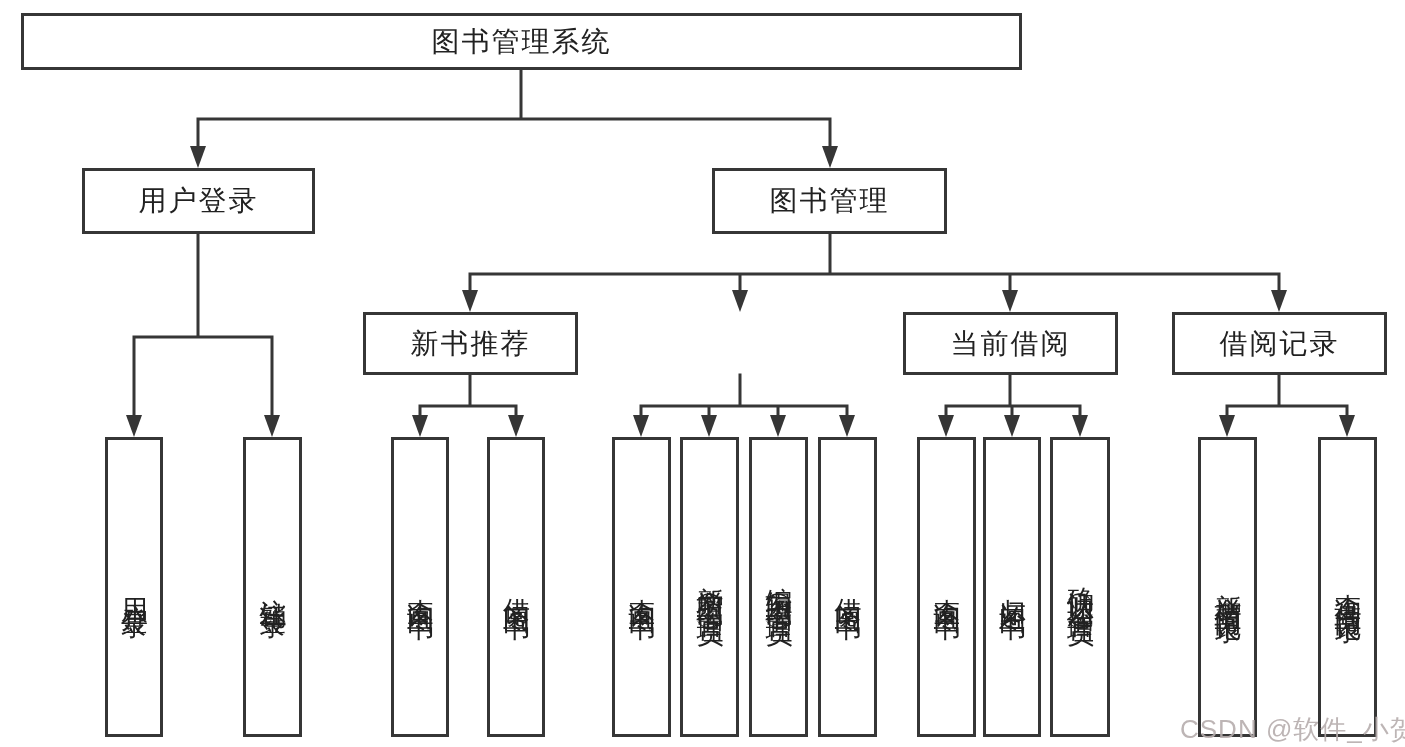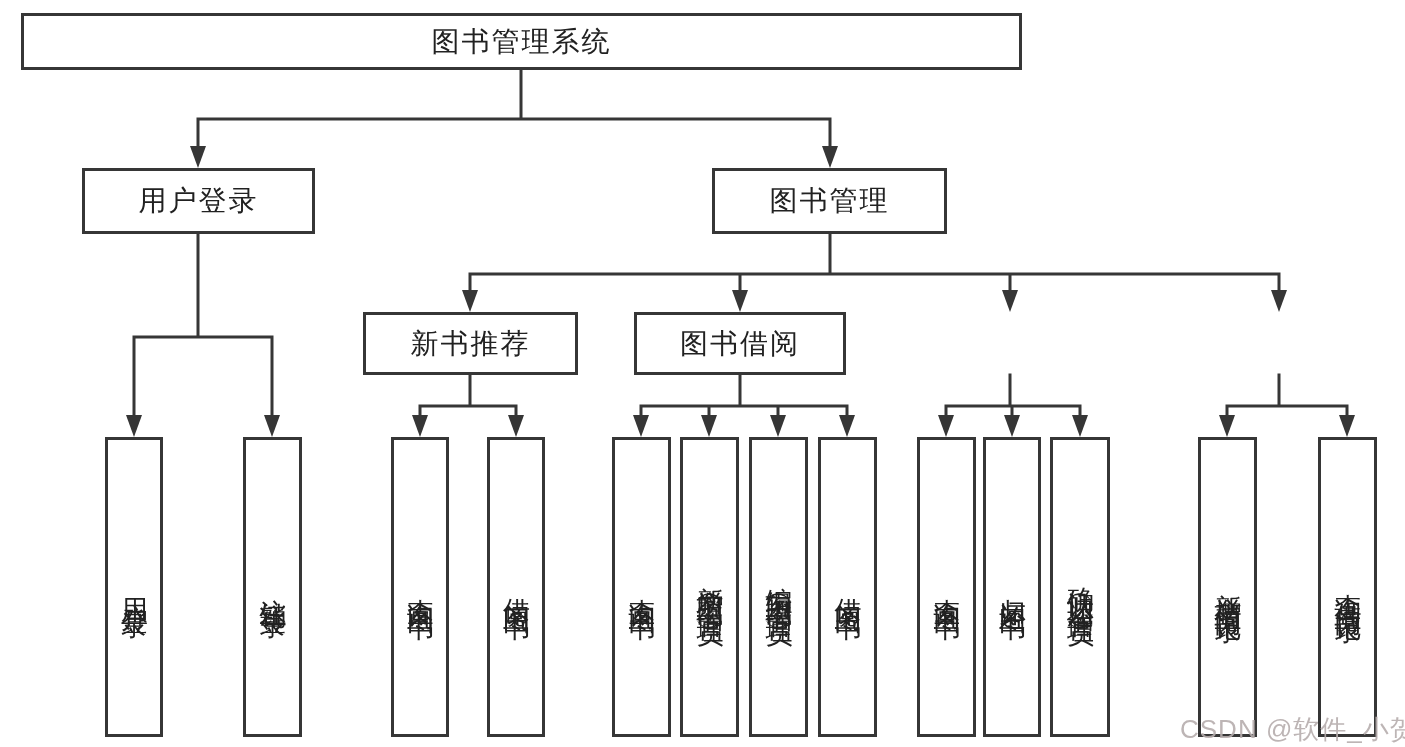--- a/index.html
+++ b/index.html
@@ -80,21 +80,22 @@
       <polygon points="1219,415 1235,415 1227,437" fill="#363636"></polygon>
       <polygon points="1339,415 1355,415 1347,437" fill="#363636"></polygon>
     </svg>
 
   <div class="node" style="left:21px; top:13px; width:1001px; height:57px;">图书管理系统</div>
 
   <div class="node" style="left:82px; top:168px; width:233px; height:66px;">用户登录</div>
   <div class="node" style="left:363px; top:312px; width:215px; height:63px;">新书推荐</div>
 
   <div class="node" style="left:712px; top:168px; width:235px; height:66px;">图书管理</div>
-  <div class="node" style="left:634px; top:312px; width:212px; height:63px;">图书借阅</div>
+  <div class="node" style="left:903px; top:312px; width:215px; height:63px;">当前借阅</div>
+  <div class="node" style="left:1172px; top:312px; width:215px; height:63px;">借阅记录</div>
 
   <div class="leaf" style="left:105px; top:437px; width:58px; height:300px;">用户登录</div>
   <div class="leaf" style="left:243px; top:437px; width:59px; height:300px;">注销登录</div>
 
   <div class="leaf" style="left:391px; top:437px; width:58px; height:300px;">查询图书</div>
   <div class="leaf" style="left:487px; top:437px; width:58px; height:300px;">借阅图书</div>
 
   <div class="leaf" style="left:612px; top:437px; width:59px; height:300px;">查询图书</div>
   <div class="leaf" style="left:680px; top:437px; width:59px; height:300px;">新增图书（管理员）</div>
   <div class="leaf" style="left:749px; top:437px; width:59px; height:300px;">编辑图书（管理员）</div>

